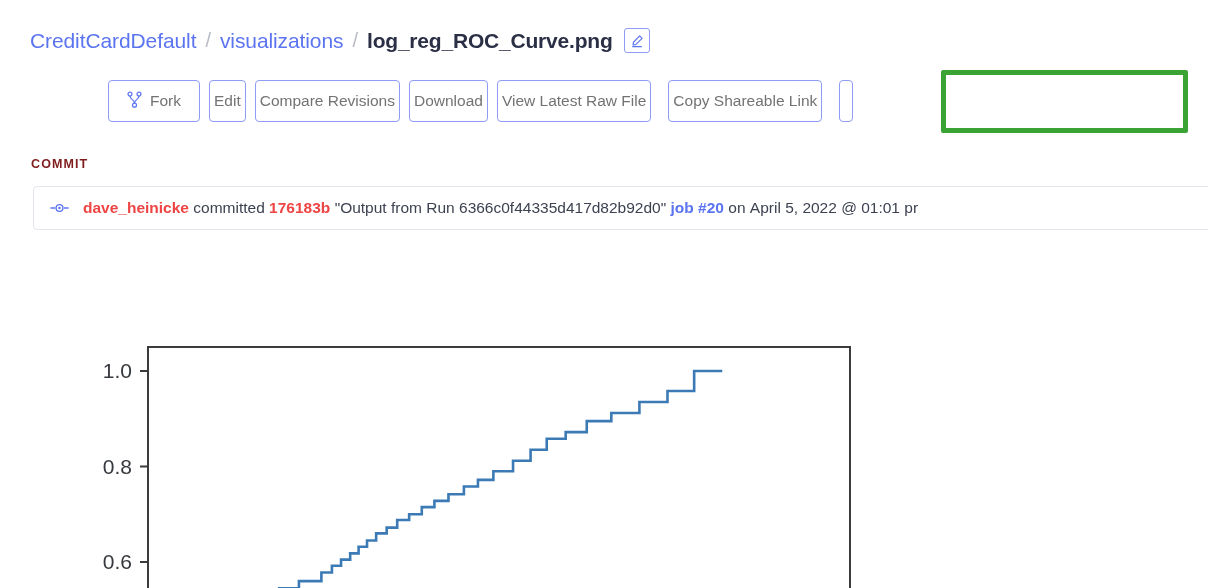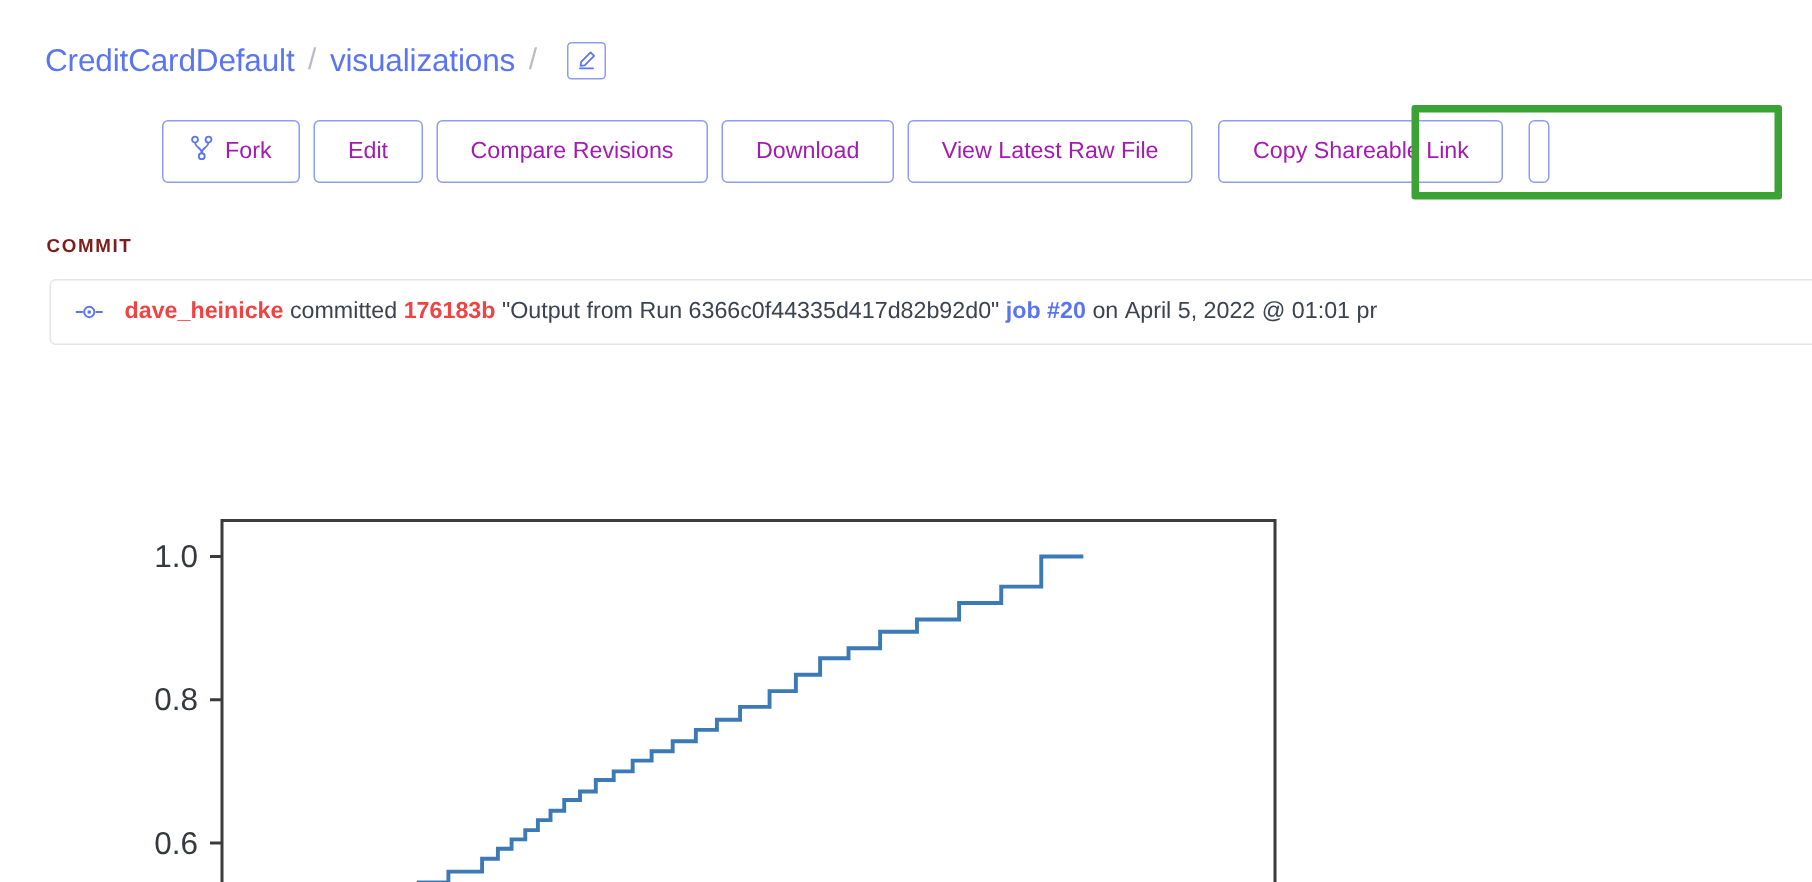--- a/index.html
+++ b/index.html
@@ -57,32 +57,32 @@
     left: 108px; top: 80px;
     display: flex;
     align-items: center;
     gap: 9px;
   }
   .tbtn {
     height: 42px;
     border: 1px solid #8e9cf5;
     border-radius: 4px;
     background: #fff;
-    color: #a21caf;
+    color: #737373;
     font-size: 15.5px;
     font-family: "Liberation Sans", sans-serif;
     display: inline-flex;
     align-items: center;
     justify-content: flex-start;
     gap: 8px;
     padding: 0 18px;
     white-space: nowrap;
     cursor: pointer;
   }
-  .tbtn.wide { padding: 0 22px; }
+  .tbtn.wide { padding: 0 4px; }
   .tbtn-partial {
     width: 14px;
     padding: 0;
     overflow: hidden;
   }
 
   .green-ring {
     position: absolute;
     left: 941px; top: 70px;
     width: 247px; height: 63px;
@@ -133,20 +133,21 @@
 </head>
 <body>
 
 <div id="page">
 
   <div class="breadcrumb">
     <a class="crumb-link" href="#">CreditCardDefault</a>
     <span class="crumb-sep">/</span>
     <a class="crumb-link" href="#">visualizations</a>
     <span class="crumb-sep">/</span>
+    <span class="crumb-current">log_reg_ROC_Curve.png</span>
     <span class="edit-chip">
       <span>
         <svg width="14" height="14" viewBox="0 0 16 16" fill="none">
           <path d="M11.1 2.2l2.7 2.7-7.2 7.2-3.1.4.4-3.1z" stroke="#5b74f0" stroke-width="1.3" stroke-linejoin="round"></path>
           <path d="M3 14.4h10" stroke="#5b74f0" stroke-width="1.3" stroke-linecap="round"></path>
         </svg>
       </span>
     </span>
   </div>
 

